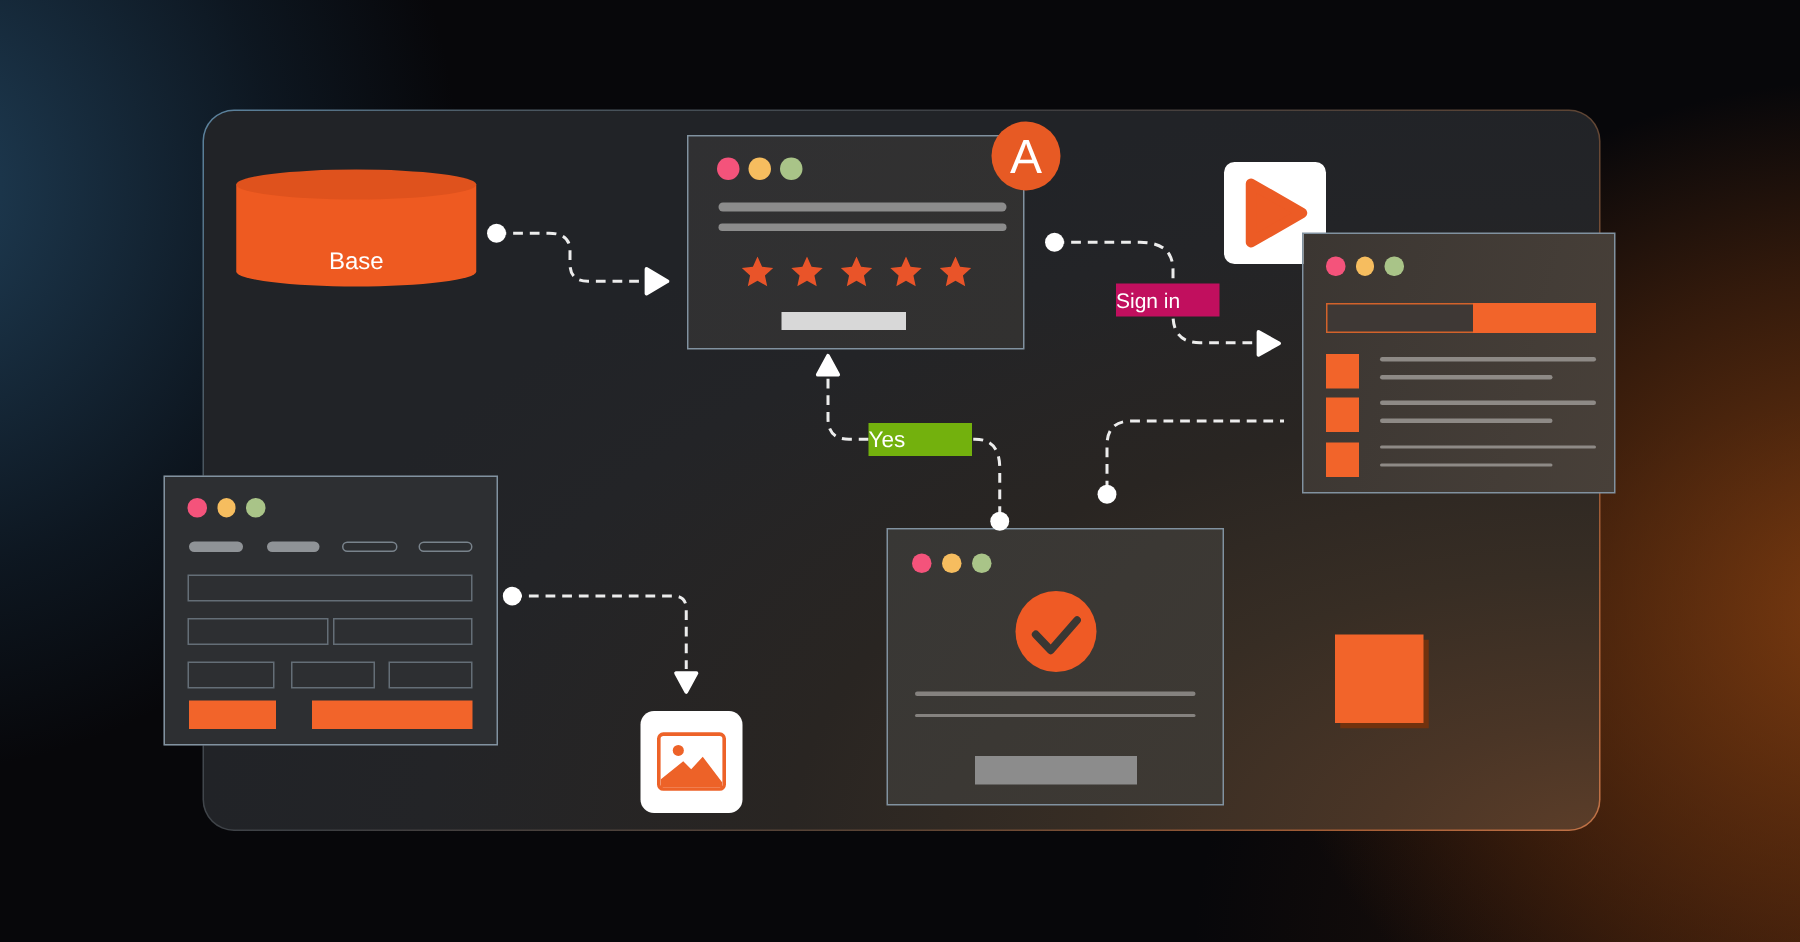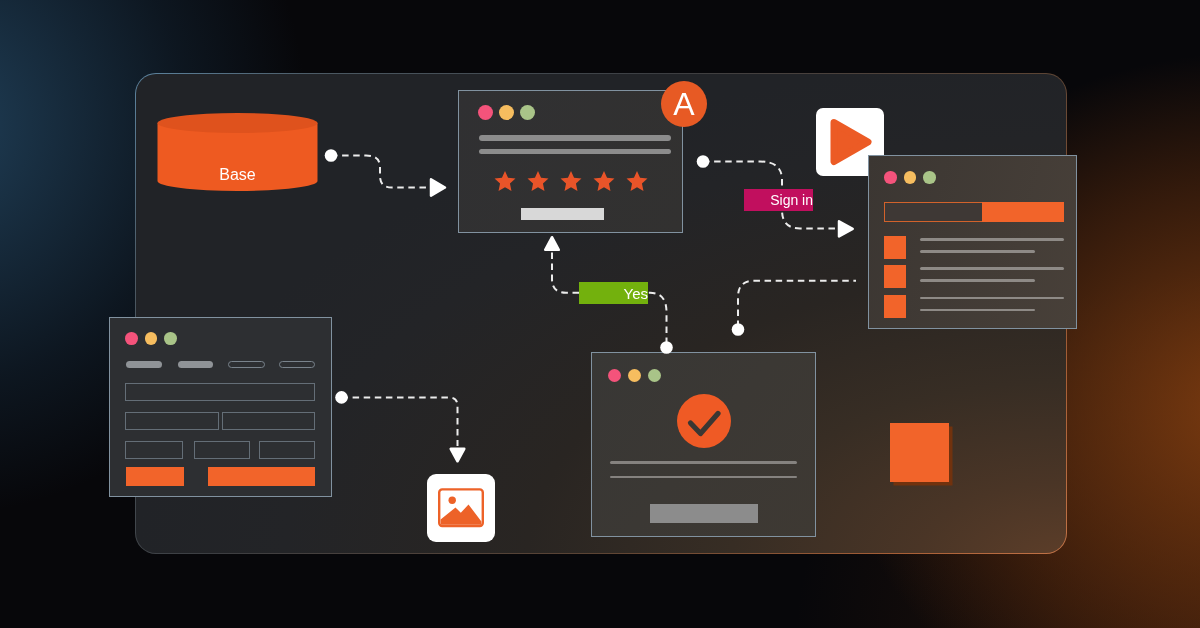--- a/index.html
+++ b/index.html
@@ -65,21 +65,21 @@
   
   .play-tile{position:absolute;left:816px;top:108px;width:68px;height:68px;border-radius:7px;background:#fff;}
   .image-tile{position:absolute;left:427px;top:474px;width:68px;height:68px;border-radius:9px;background:#fff;
     display:flex;align-items:center;justify-content:center;}
   .accent-square{position:absolute;left:890px;top:423px;width:59px;height:59px;background:#f2642a;
     box-shadow:3.5px 3.5px 0 rgba(116,51,13,0.95);}
   
   .db{position:absolute;left:155px;top:109px;width:165px;height:85px;}
   .db-label{position:absolute;left:155px;top:142px;width:165px;text-align:center;color:#fff;font-size:16px;margin-top:24px;}
   
-  .flow-label{position:absolute;display:flex;align-items:center;justify-content:flex-end;color:#fff;font-size:14px;}
+  .flow-label{position:absolute;display:flex;align-items:center;justify-content:flex-start;color:#fff;font-size:14px;}
   .label-signin{left:744px;top:189px;width:69px;height:22px;background:#c10f5e;}
   .label-yes{left:579px;top:282px;width:69px;height:22px;background:#73b10d;font-size:15px;}
   
   .connectors{position:absolute;left:0;top:0;width:1200px;height:628px;pointer-events:none;}
   .review-btn{position:absolute;left:62px;top:117px;width:83px;height:12px;background:#d8d8d8;}
 </style>
 </head>
 <body>
 
 <div class="scene">

